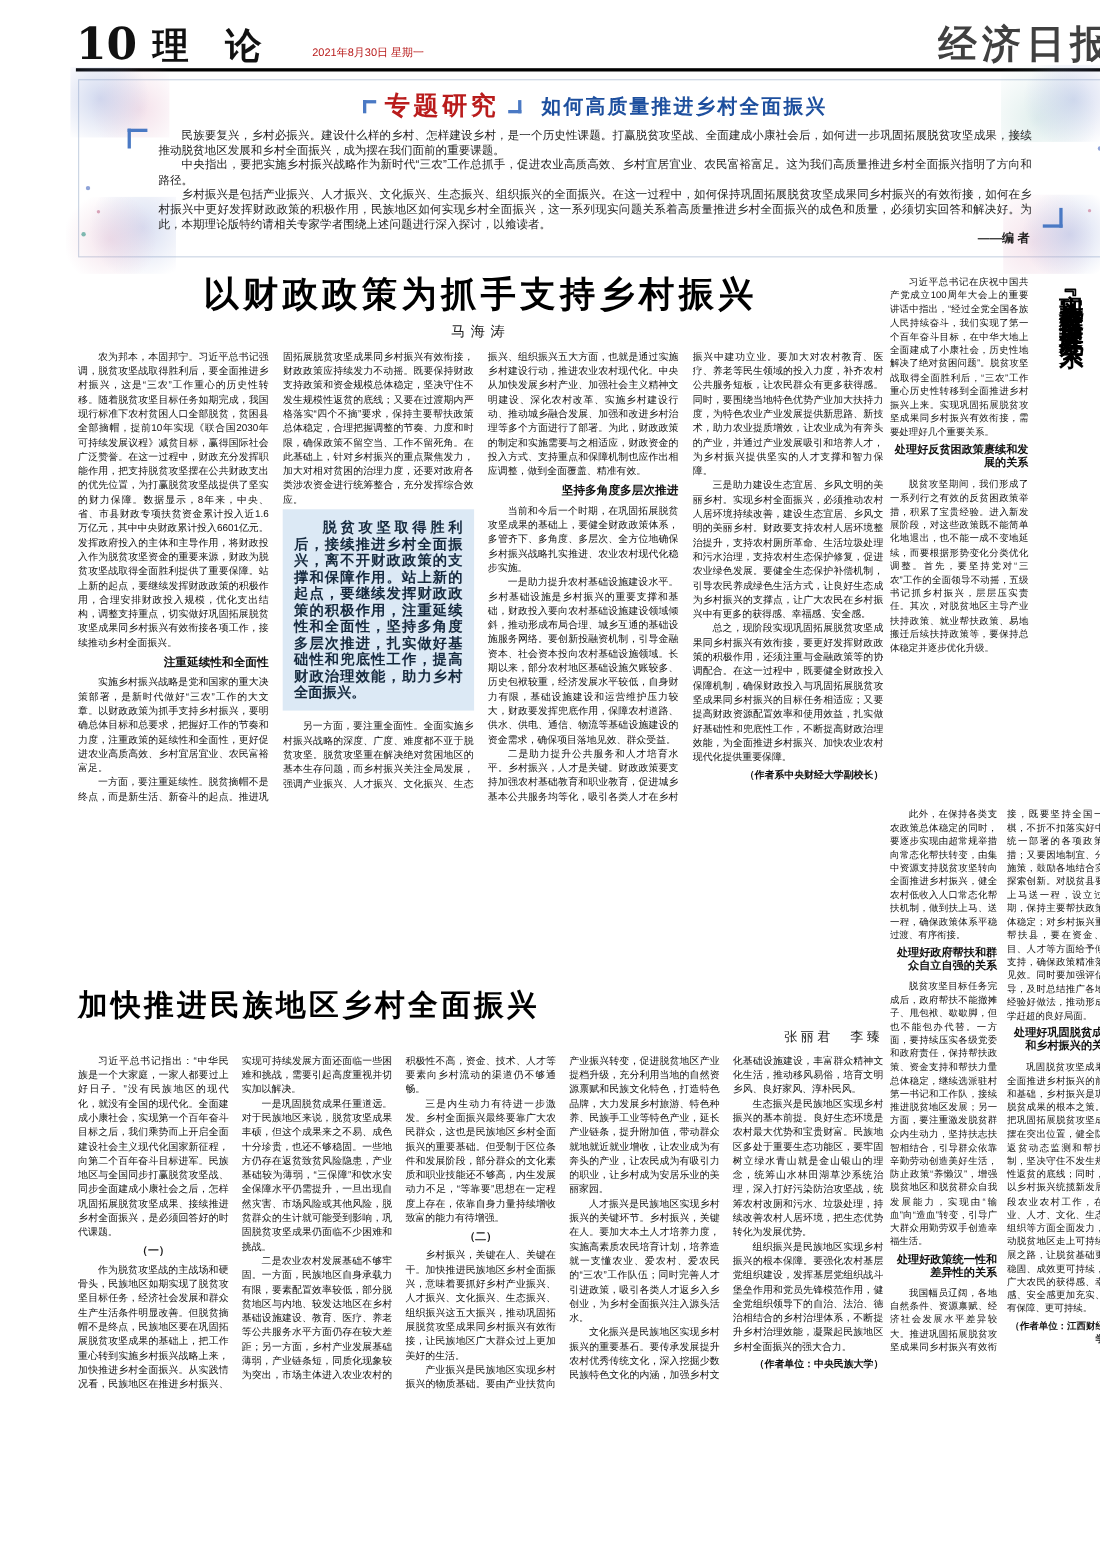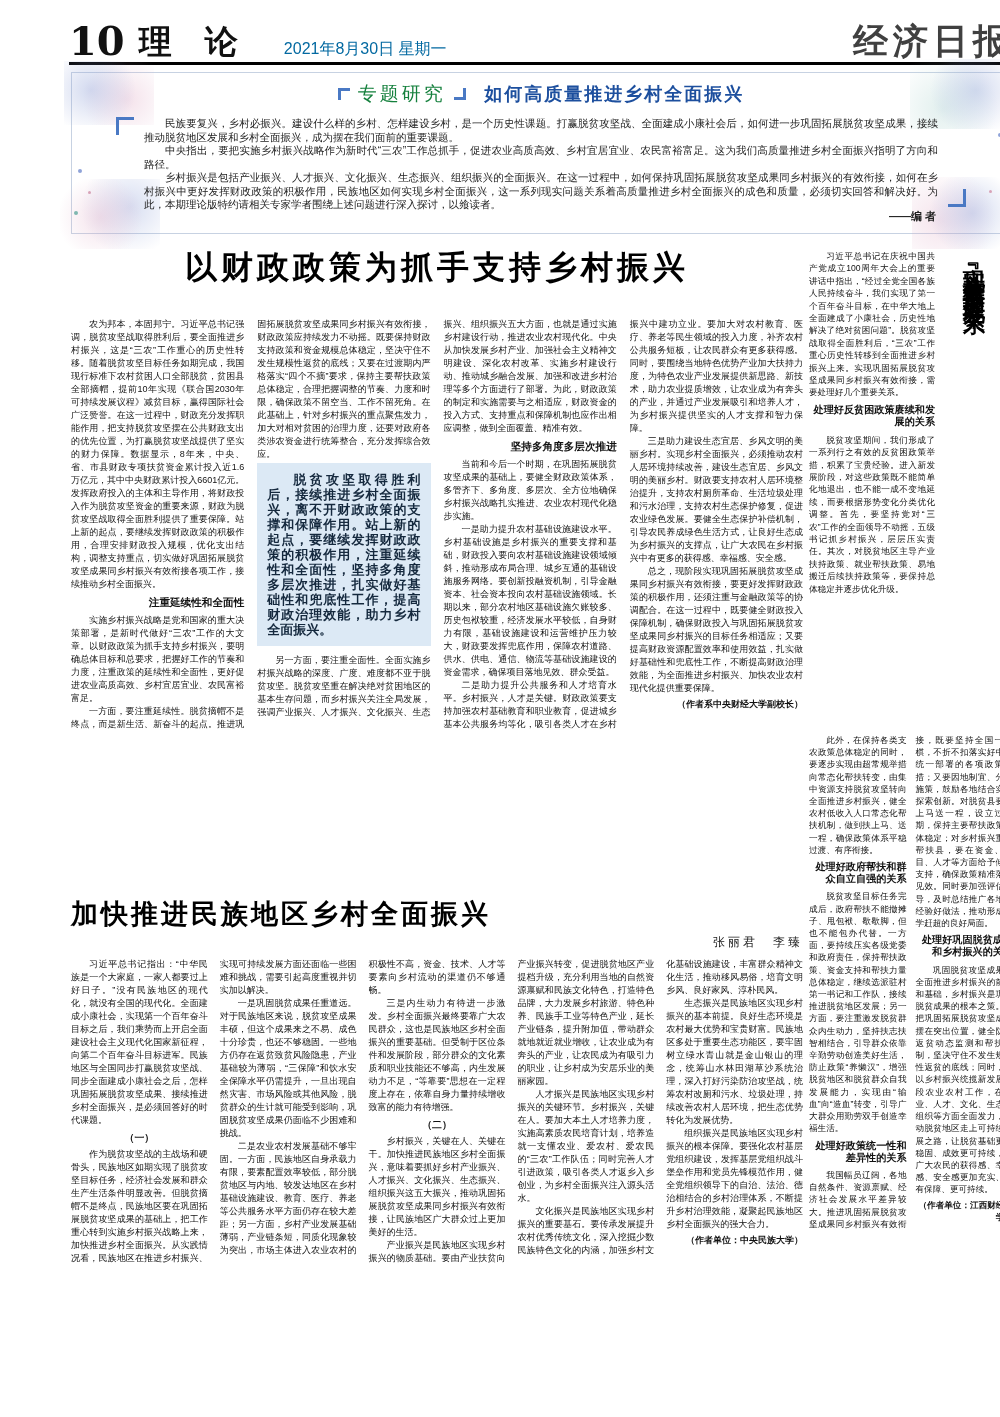--- a/index.html
+++ b/index.html
@@ -5,30 +5,30 @@
   html,body{margin:0;padding:0;background:#ffffff;}
   .page{position:relative;width:1000px;height:1417px;background:#fff;overflow:hidden;
         font-family:"Liberation Sans","DejaVu Sans",sans-serif;color:#111;margin-left:41px;}
 
   
   .masthead{position:absolute;left:28px;right:28px;top:10px;height:52px;
             border-bottom:3px solid #000;display:flex;align-items:flex-end;}
   .page-num{font-family:"DejaVu Serif","Liberation Serif",serif;font-weight:bold;
             font-size:40px;line-height:42px;}
   .section-name{font-weight:bold;font-size:33px;line-height:40px;letter-spacing:12px;margin-left:14px;}
-  .date-line{font-size:16px;color:#0369a1;margin-left:34px;line-height:26px;}
+  .date-line{font-size:10px;color:#b91c1c;margin-left:34px;line-height:26px;}
   .spacer{flex:1;}
   .paper-name{font-family:"DejaVu Serif","Liberation Serif",serif;font-weight:bold;
               font-size:35px;line-height:42px;letter-spacing:5px;color:#404040;}
 
   
   .topic-box{position:absolute;left:30px;right:30px;top:72px;height:160px;
              border:1px solid #c7d2e2;background:#fff;}
   .topic-title-row{position:absolute;left:0;right:0;top:8px;text-align:center;white-space:nowrap;}
-  .topic-tag{color:#15803d;font-weight:normal;font-size:19px;letter-spacing:3px;vertical-align:middle;}
+  .topic-tag{color:#b91c1c;font-weight:bold;font-size:23px;letter-spacing:3px;vertical-align:middle;}
   .topic-title{color:#1d4f9e;font-weight:bold;font-size:18px;letter-spacing:2px;margin-left:14px;vertical-align:middle;}
   .tag-orn-l,.tag-orn-r{display:inline-block;width:9px;height:9px;vertical-align:middle;}
   .tag-orn-l{border-top:3px solid #4a79c4;border-left:3px solid #4a79c4;margin-right:8px;}
   .tag-orn-r{border-bottom:3px solid #4a79c4;border-right:3px solid #4a79c4;margin-left:8px;}
   .topic-paras{position:absolute;left:72px;right:72px;top:44px;font-size:10.5px;
                line-height:13.5px;text-align:justify;color:#222;}
   .topic-paras p{margin:0;text-indent:2em;}
   .topic-signoff{position:absolute;right:74px;bottom:9px;font-size:11px;font-weight:bold;color:#222;}
   .qmark-tl{position:absolute;left:44px;top:44px;width:15px;height:15px;
             border-top:3px solid #4a79c4;border-left:3px solid #4a79c4;}
@@ -121,20 +121,21 @@
     <div class="qmark-br"></div>
     <div class="topic-paras">
         <p>民族要复兴，乡村必振兴。建设什么样的乡村、怎样建设乡村，是一个历史性课题。打赢脱贫攻坚战、全面建成小康社会后，如何进一步巩固拓展脱贫攻坚成果，接续推动脱贫地区发展和乡村全面振兴，成为摆在我们面前的重要课题。</p>
         <p>中央指出，要把实施乡村振兴战略作为新时代“三农”工作总抓手，促进农业高质高效、乡村宜居宜业、农民富裕富足。这为我们高质量推进乡村全面振兴指明了方向和路径。</p>
         <p>乡村振兴是包括产业振兴、人才振兴、文化振兴、生态振兴、组织振兴的全面振兴。在这一过程中，如何保持巩固拓展脱贫攻坚成果同乡村振兴的有效衔接，如何在乡村振兴中更好发挥财政政策的积极作用，民族地区如何实现乡村全面振兴，这一系列现实问题关系着高质量推进乡村全面振兴的成色和质量，必须切实回答和解决好。为此，本期理论版特约请相关专家学者围绕上述问题进行深入探讨，以飨读者。</p>
       </div>
     <div class="topic-signoff">——编 者</div>
   </div>
 
   <div class="main-title">以财政政策为抓手支持乡村振兴</div>
+  <div class="main-author">马海涛</div>
   <div class="article-body main-body">
       <p>农为邦本，本固邦宁。习近平总书记强调，脱贫攻坚战取得胜利后，要全面推进乡村振兴，这是“三农”工作重心的历史性转移。随着脱贫攻坚目标任务如期完成，我国现行标准下农村贫困人口全部脱贫，贫困县全部摘帽，提前10年实现《联合国2030年可持续发展议程》减贫目标，赢得国际社会广泛赞誉。在这一过程中，财政充分发挥职能作用，把支持脱贫攻坚摆在公共财政支出的优先位置，为打赢脱贫攻坚战提供了坚实的财力保障。数据显示，8年来，中央、省、市县财政专项扶贫资金累计投入近1.6万亿元，其中中央财政累计投入6601亿元。发挥政府投入的主体和主导作用，将财政投入作为脱贫攻坚资金的重要来源，财政为脱贫攻坚战取得全面胜利提供了重要保障。站上新的起点，要继续发挥财政政策的积极作用，合理安排财政投入规模，优化支出结构，调整支持重点，切实做好巩固拓展脱贫攻坚成果同乡村振兴有效衔接各项工作，接续推动乡村全面振兴。</p>
       <div class="subhead">注重延续性和全面性</div>
       <p>实施乡村振兴战略是党和国家的重大决策部署，是新时代做好“三农”工作的大文章。以财政政策为抓手支持乡村振兴，要明确总体目标和总要求，把握好工作的节奏和力度，注重政策的延续性和全面性，更好促进农业高质高效、乡村宜居宜业、农民富裕富足。</p>
       <p>一方面，要注重延续性。脱贫摘帽不是终点，而是新生活、新奋斗的起点。推进巩固拓展脱贫攻坚成果同乡村振兴有效衔接，财政政策应持续发力不动摇。既要保持财政支持政策和资金规模总体稳定，坚决守住不发生规模性返贫的底线；又要在过渡期内严格落实“四个不摘”要求，保持主要帮扶政策总体稳定，合理把握调整的节奏、力度和时限，确保政策不留空当、工作不留死角。在此基础上，针对乡村振兴的重点聚焦发力，加大对相对贫困的治理力度，还要对政府各类涉农资金进行统筹整合，充分发挥综合效应。</p>
       <div class="sumbox">脱贫攻坚取得胜利后，接续推进乡村全面振兴，离不开财政政策的支撑和保障作用。站上新的起点，要继续发挥财政政策的积极作用，注重延续性和全面性，坚持多角度多层次推进，扎实做好基础性和兜底性工作，提高财政治理效能，助力乡村全面振兴。</div>
       <p>另一方面，要注重全面性。全面实施乡村振兴战略的深度、广度、难度都不亚于脱贫攻坚。脱贫攻坚重在解决绝对贫困地区的基本生存问题，而乡村振兴关注全局发展，强调产业振兴、人才振兴、文化振兴、生态振兴、组织振兴五大方面，也就是通过实施乡村建设行动，推进农业农村现代化。中央从加快发展乡村产业、加强社会主义精神文明建设、深化农村改革、实施乡村建设行动、推动城乡融合发展、加强和改进乡村治理等多个方面进行了部署。为此，财政政策的制定和实施需要与之相适应，财政资金的投入方式、支持重点和保障机制也应作出相应调整，做到全面覆盖、精准有效。</p>
       <div class="subhead">坚持多角度多层次推进</div>
       <p>当前和今后一个时期，在巩固拓展脱贫攻坚成果的基础上，要健全财政政策体系，多管齐下、多角度、多层次、全方位地确保乡村振兴战略扎实推进、农业农村现代化稳步实施。</p>
       <p>一是助力提升农村基础设施建设水平。乡村基础设施是乡村振兴的重要支撑和基础，财政投入要向农村基础设施建设领域倾斜，推动形成布局合理、城乡互通的基础设施服务网络。要创新投融资机制，引导金融资本、社会资本投向农村基础设施领域。长期以来，部分农村地区基础设施欠账较多、历史包袱较重，经济发展水平较低，自身财力有限，基础设施建设和运营维护压力较大，财政要发挥兜底作用，保障农村道路、供水、供电、通信、物流等基础设施建设的资金需求，确保项目落地见效、群众受益。</p>

